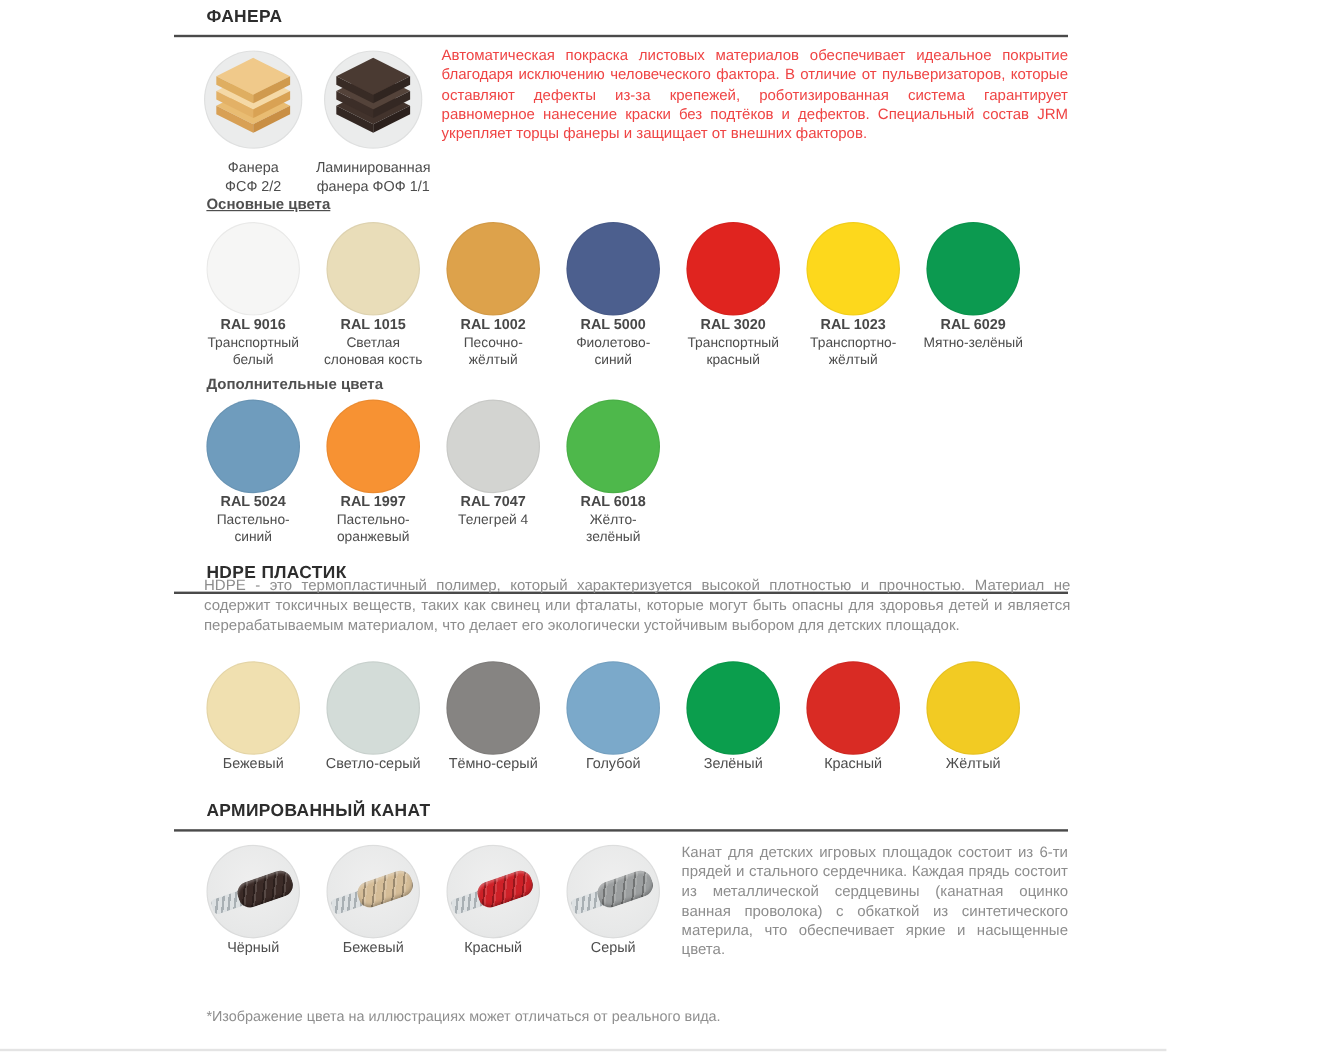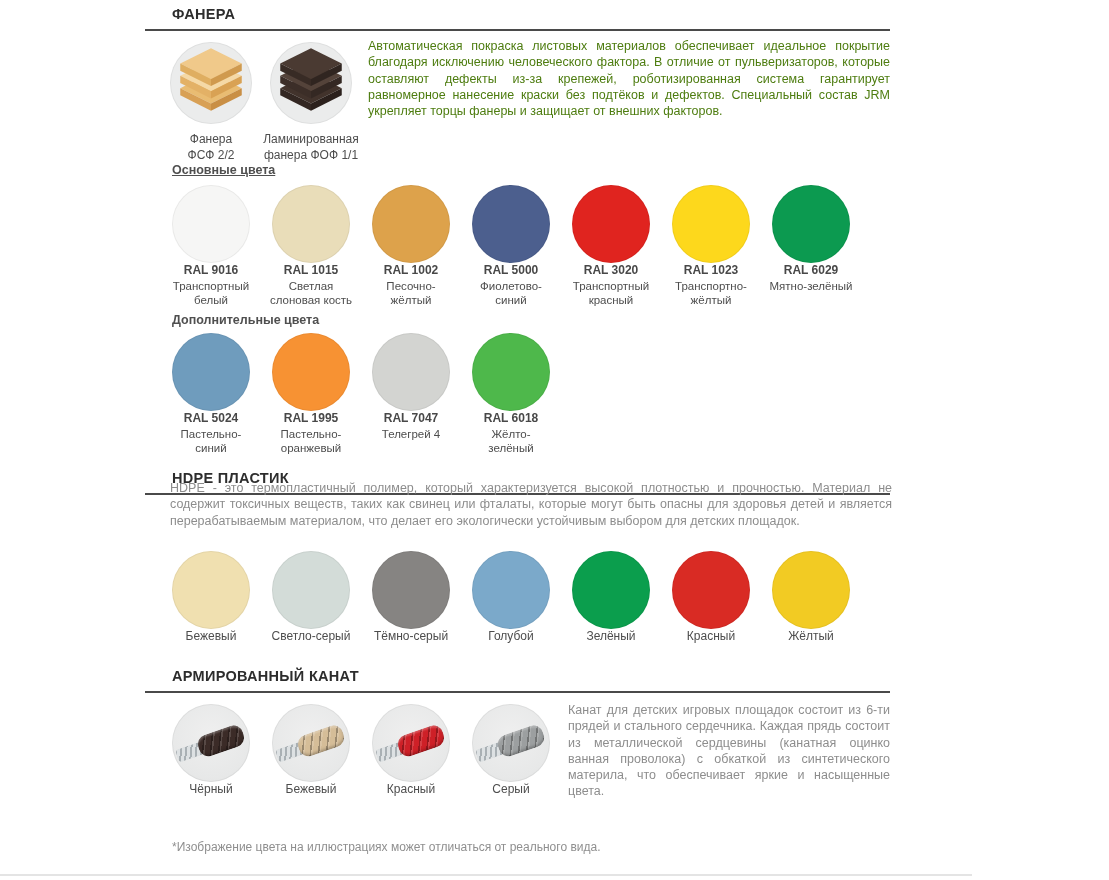--- a/index.html
+++ b/index.html
@@ -8,21 +8,21 @@
     font-family:"Liberation Sans","DejaVu Sans",sans-serif;color:#4c4c4c;
   }
   
   .section-head{position:absolute;left:145px;width:745px;border-bottom:2px solid #4a4a4a;}
   .section-title{
     font-size:14.5px;font-weight:700;color:#2d2d2d;letter-spacing:.3px;
     padding:0 0 7px 27px;
   }
   
   .para{position:absolute;text-align:justify;font-size:12.5px;line-height:1.3;}
-  .para.light{color:#4d7c0f;}
+  .para.light{color:#ef4444;}
   .para.mid{color:#8d8d8d;}
   
   .group-label{position:absolute;font-size:12.5px;font-weight:700;color:#4f4f4f;}
   
   .row{position:absolute;display:flex;}
   .cell{width:100px;display:flex;flex-direction:column;align-items:center;}
   .circle{
     width:78px;height:78px;border-radius:50%;
     box-shadow:inset 0 0 0 1px rgba(0,0,0,0.05);
   }
@@ -150,21 +150,21 @@
 
   <div class="row" style="left:161px;top:333px;">
     <div class="cell">
       <div class="circle" style="background-color: rgb(111, 156, 189);"></div>
       <div class="ral">RAL 5024</div>
       <div class="cname">Пастельно-
 синий</div>
     </div>
     <div class="cell">
       <div class="circle" style="background-color: rgb(247, 146, 51);"></div>
-      <div class="ral">RAL 1995</div>
+      <div class="ral">RAL 1997</div>
       <div class="cname">Пастельно-
 оранжевый</div>
     </div>
     <div class="cell">
       <div class="circle" style="background-color: rgb(211, 212, 209);"></div>
       <div class="ral">RAL 7047</div>
       <div class="cname">Телегрей 4</div>
     </div>
     <div class="cell">
       <div class="circle" style="background-color: rgb(78, 184, 75);"></div>

